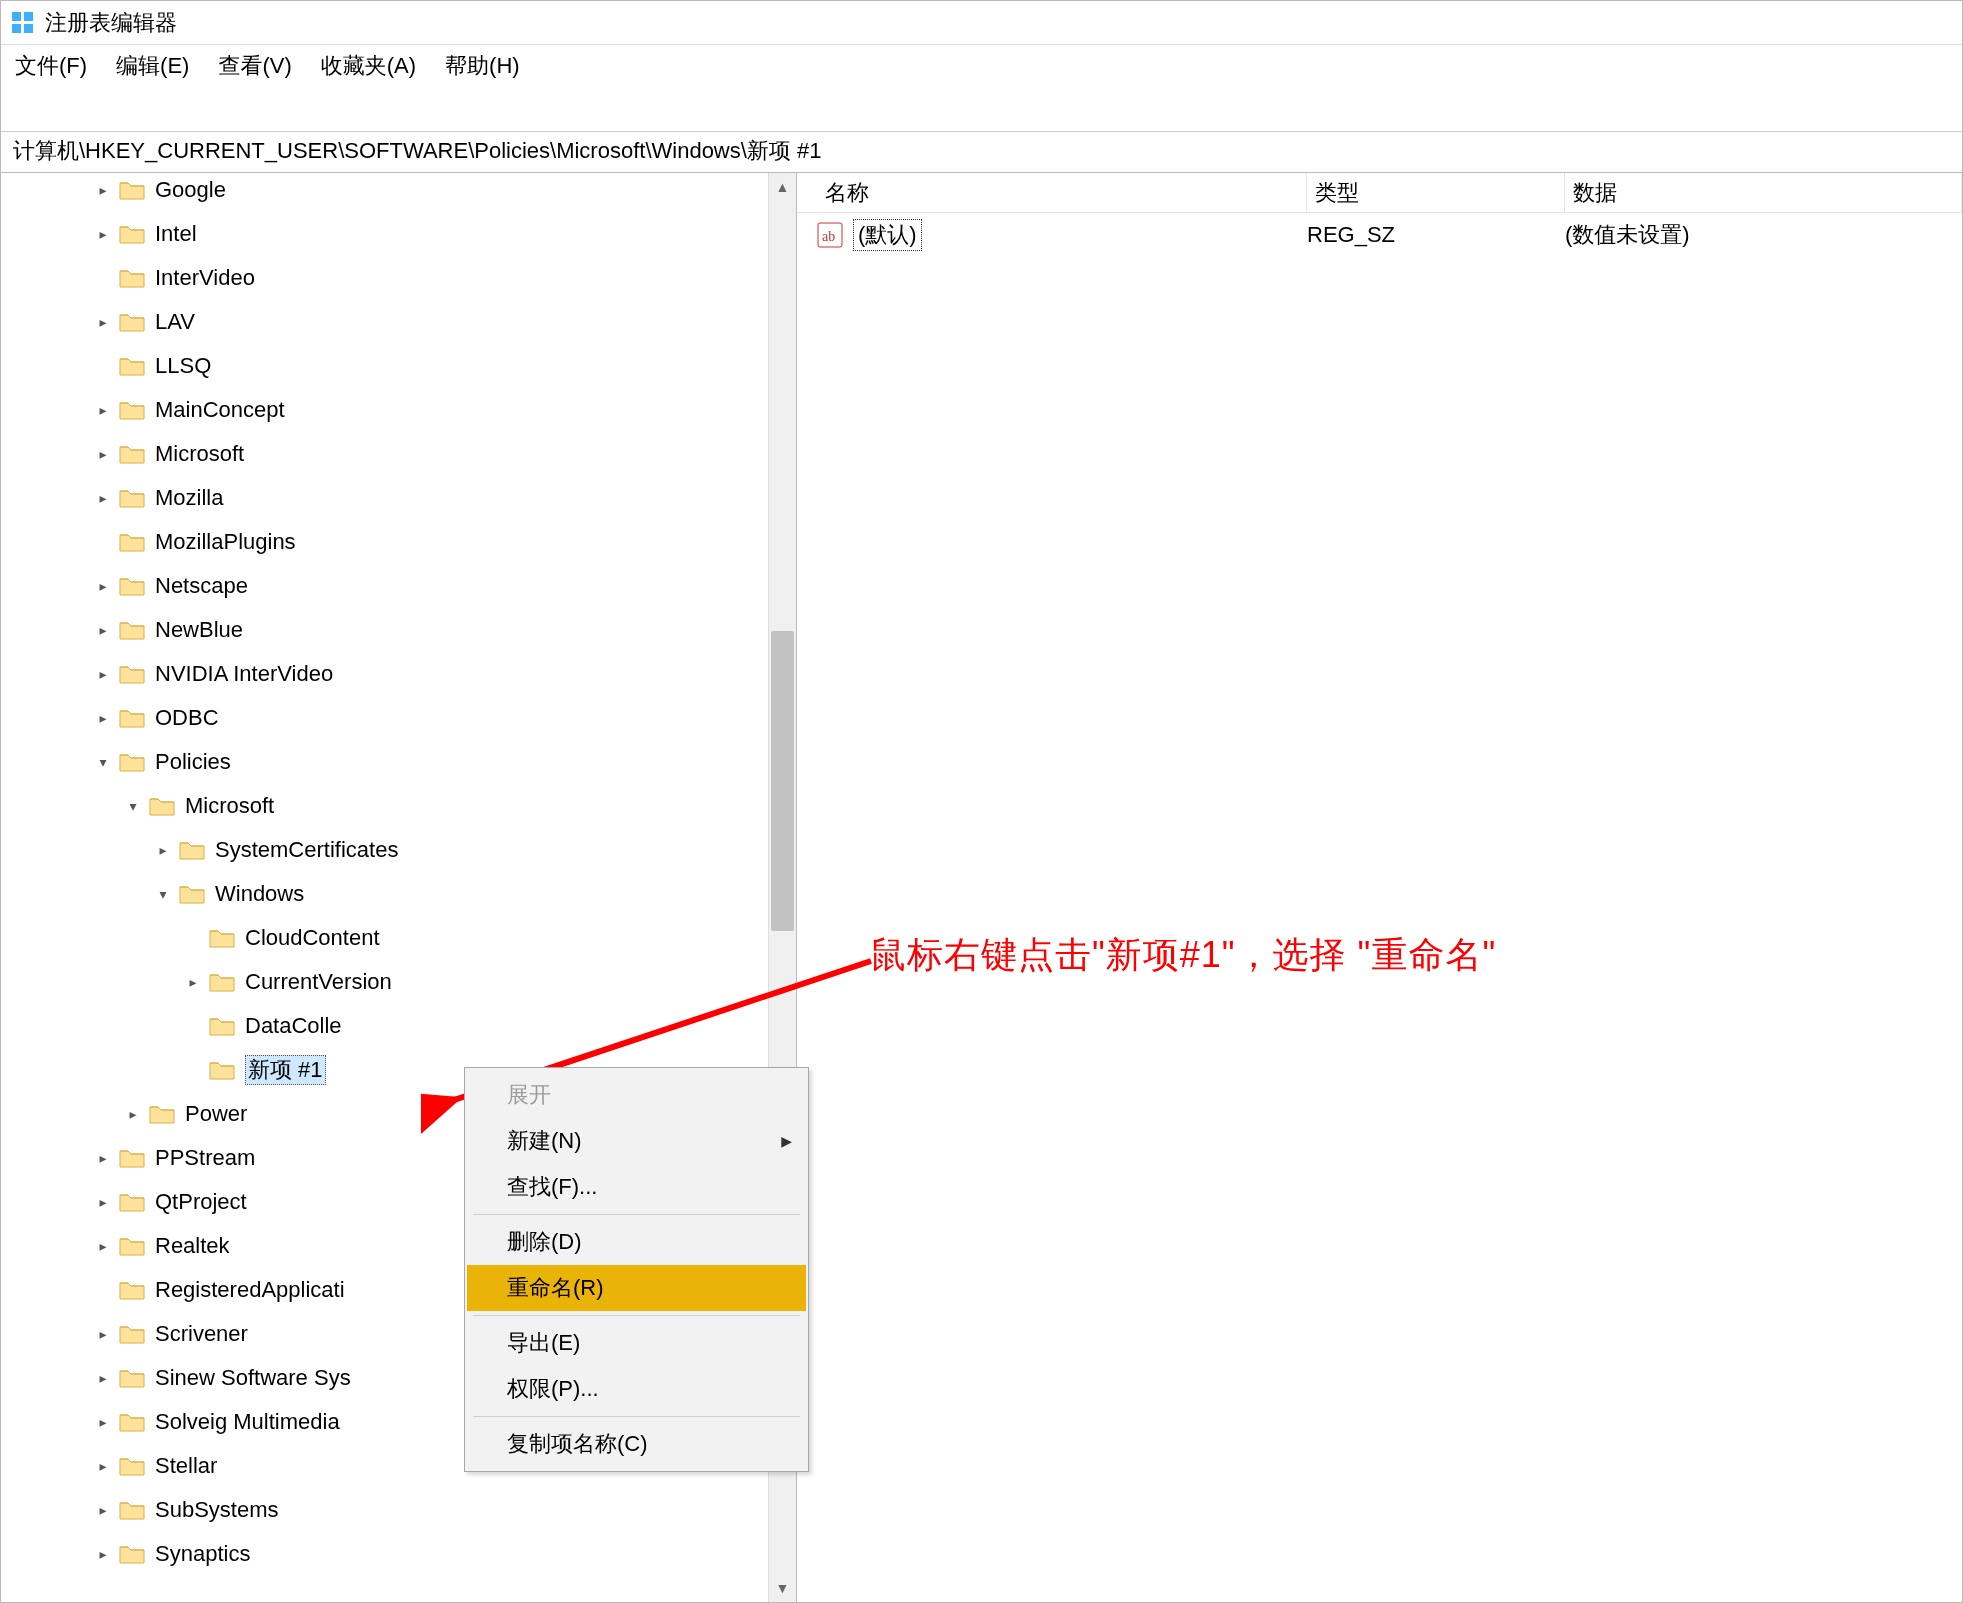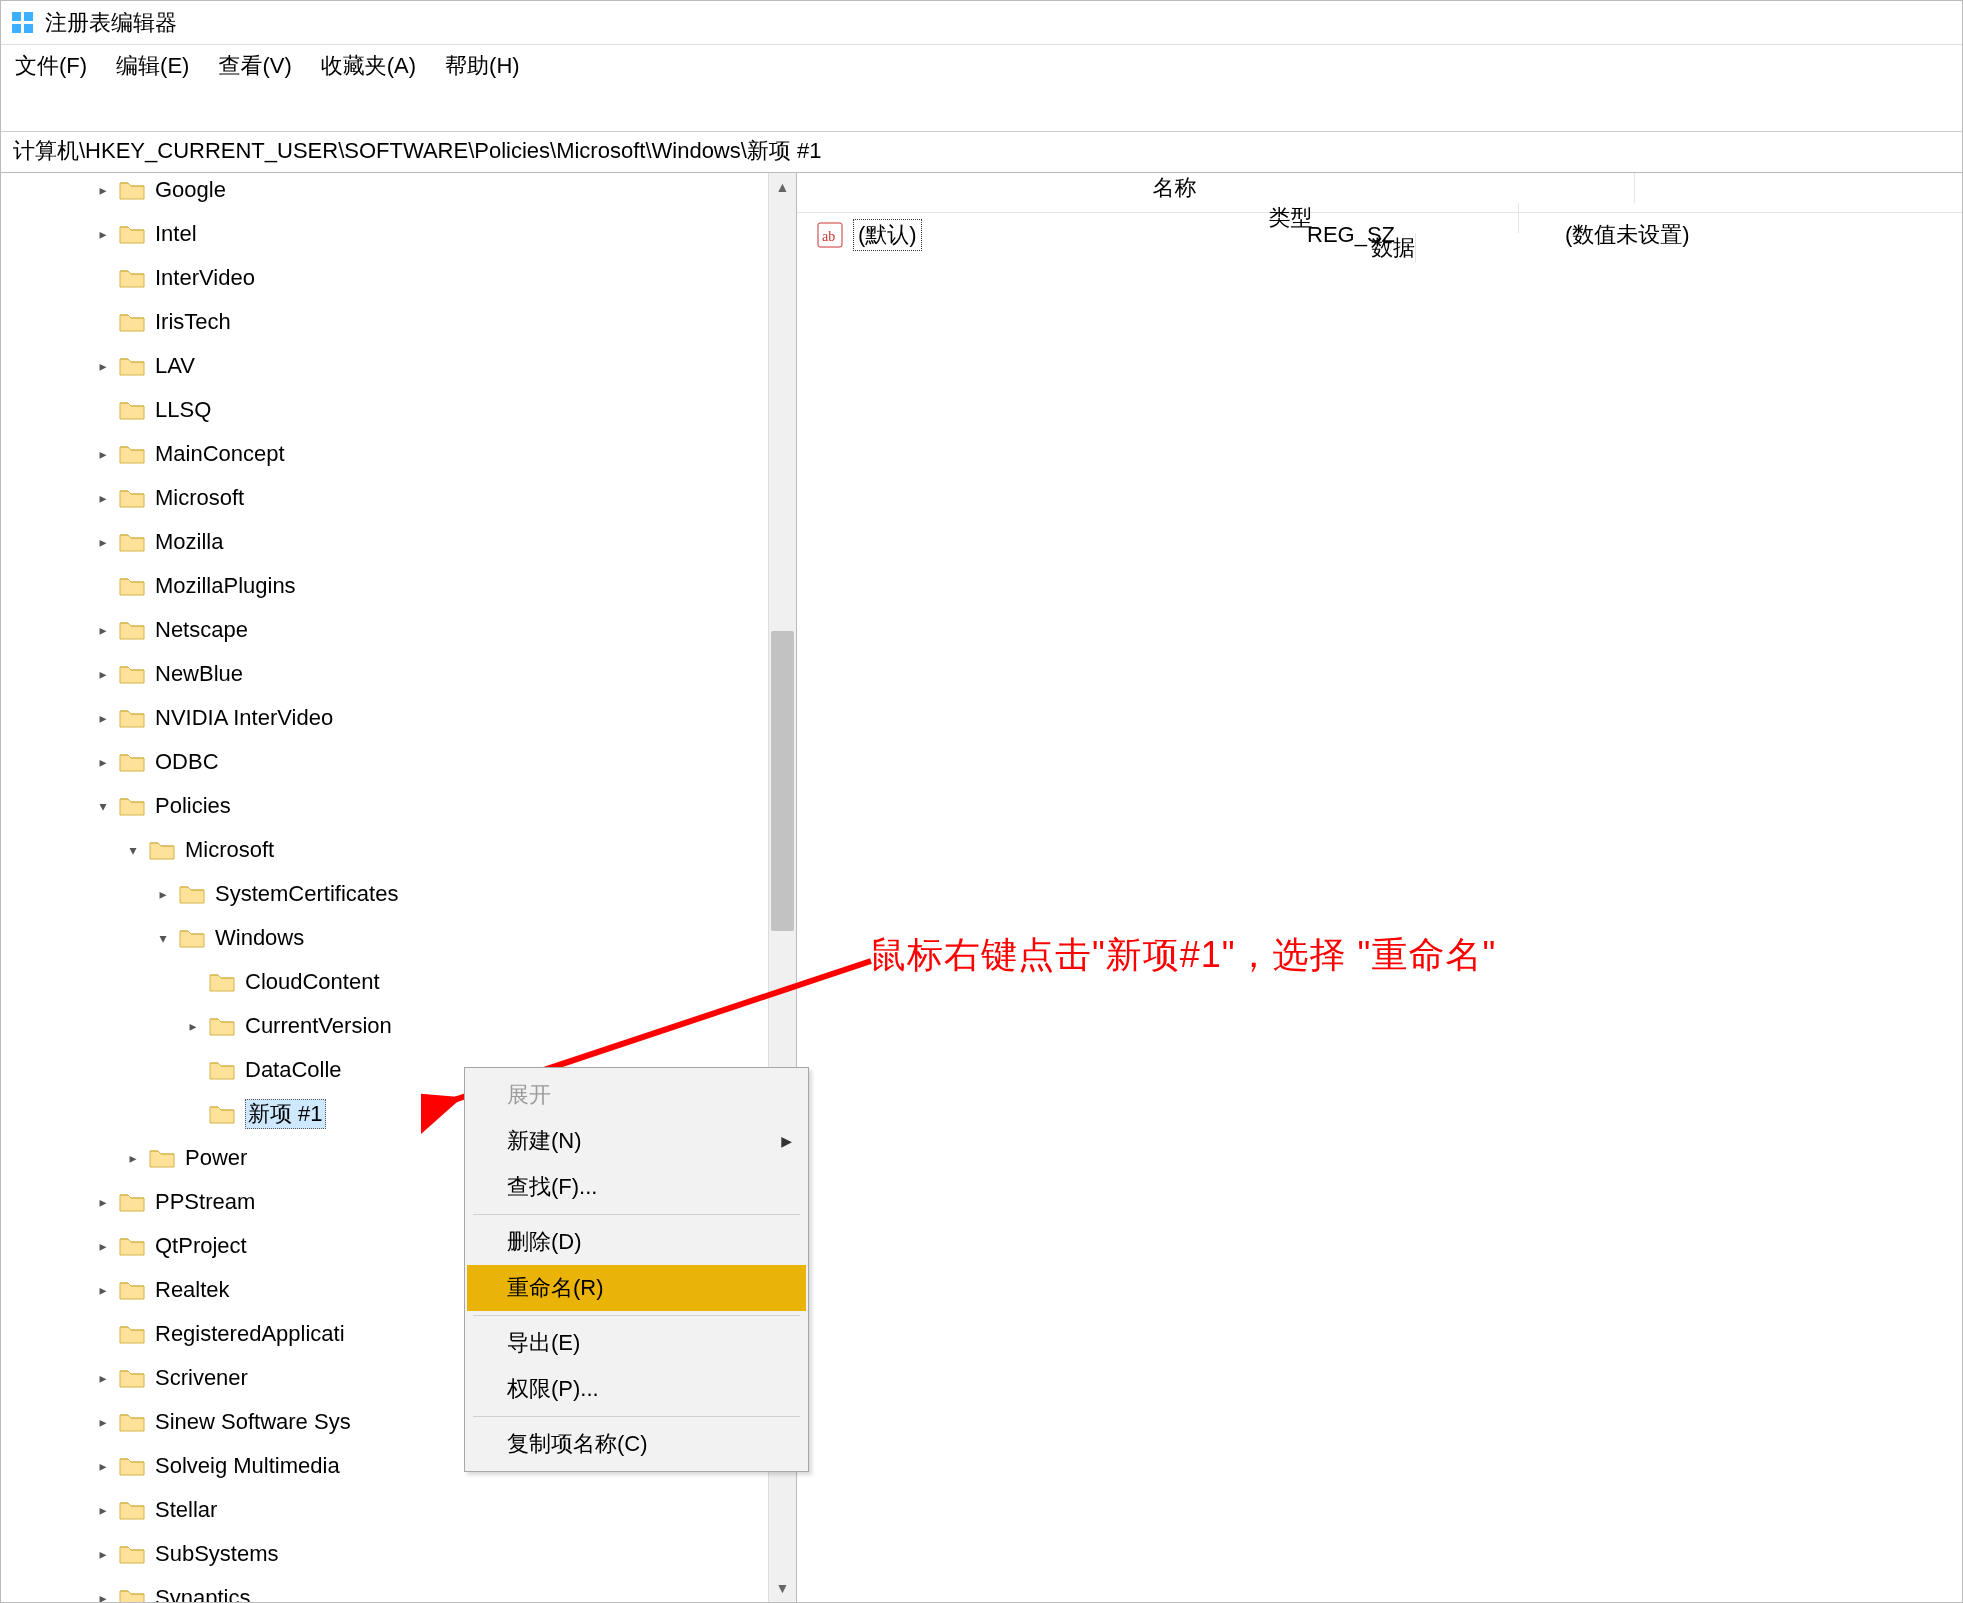--- a/index.html
+++ b/index.html
@@ -19,21 +19,21 @@
   .exp.hidden { visibility:hidden; }
   .fico { width:26px; height:22px; margin-right:10px; display:inline-block; }
   .label { font-size:22px; }
   .node.selected .label-box { background:#cde8ff; border:1px dotted #555; padding:0 2px;}
   .label-box { display:inline-flex; align-items:center; height:30px;}
   .vscroll { position:absolute; top:0; right:0; bottom:0; width:28px; background:#f0f0f0; border-left:1px solid #ddd; }
   .vscroll .arrow { height:28px; display:flex; align-items:center; justify-content:center; color:#666; font-size:14px; }
   .vscroll .track { position:absolute; top:28px; bottom:28px; left:0; right:0; }
   .vscroll .thumb { position:absolute; left:2px; right:2px; top:430px; height:300px; background:#c2c2c2; border-radius:2px; }
   .list-pane { flex:1; position:relative; }
-  .list-header { display:flex; height:40px; align-items:center; border-bottom:1px solid #e5e5e5; font-size:22px; padding-left:20px;flex-direction:column;}
+  .list-header { display:flex; height:40px; align-items:center; border-bottom:1px solid #e5e5e5; font-size:22px; padding-left:20px;}
   .list-header .col { border-right:1px solid #e5e5e5; height:100%; display:flex; align-items:center; padding-left:8px;}
   .col-name { width:490px; }
   .col-type { width:258px; }
   .col-data { flex:1; }
   .list-row { display:flex; align-items:center; height:44px; padding-left:20px; font-size:22px;}
   .list-row .cell { display:flex; align-items:center; }
   .val-icon { width:26px; height:26px; margin-right:10px; display:inline-block; }
   .val-name { border:1px dotted #333; padding:0 4px; }
   
   .ctxmenu { position:absolute; left:463px; top:1066px; width:345px; background:#f2f2f2; border:1px solid #a7a7a7; box-shadow:3px 3px 4px rgba(0,0,0,.15); z-index:50; padding:4px 2px; }
@@ -116,33 +116,20 @@
                   <path d="M1 4 h8 l3 3 h13" fill="none" stroke="#d6b24a"></path>
                 </svg></span>
               <span class="label-box">
                 <span class="label">InterVideo</span>
               </span>
             </div>
             <div class="node">
               <span class="sp"></span>
               <span class="sp"></span>
               <span class="sp"></span>
-              <span class="exp hidden"></span>
-              <span class="fico"><svg viewBox="0 0 26 22">
-                  <path d="M1 4 h8 l3 3 h13 v13 h-24 z" fill="#ffe29a" stroke="#d6b24a" stroke-width="1"></path>
-                  <path d="M1 4 h8 l3 3 h13" fill="none" stroke="#d6b24a"></path>
-                </svg></span>
-              <span class="label-box">
-                <span class="label">IrisTech</span>
-              </span>
-            </div>
-            <div class="node">
-              <span class="sp"></span>
-              <span class="sp"></span>
-              <span class="sp"></span>
               <span class="exp">▸</span>
               <span class="fico"><svg viewBox="0 0 26 22">
                   <path d="M1 4 h8 l3 3 h13 v13 h-24 z" fill="#ffe29a" stroke="#d6b24a" stroke-width="1"></path>
                   <path d="M1 4 h8 l3 3 h13" fill="none" stroke="#d6b24a"></path>
                 </svg></span>
               <span class="label-box">
                 <span class="label">LAV</span>
               </span>
             </div>
             <div class="node">

